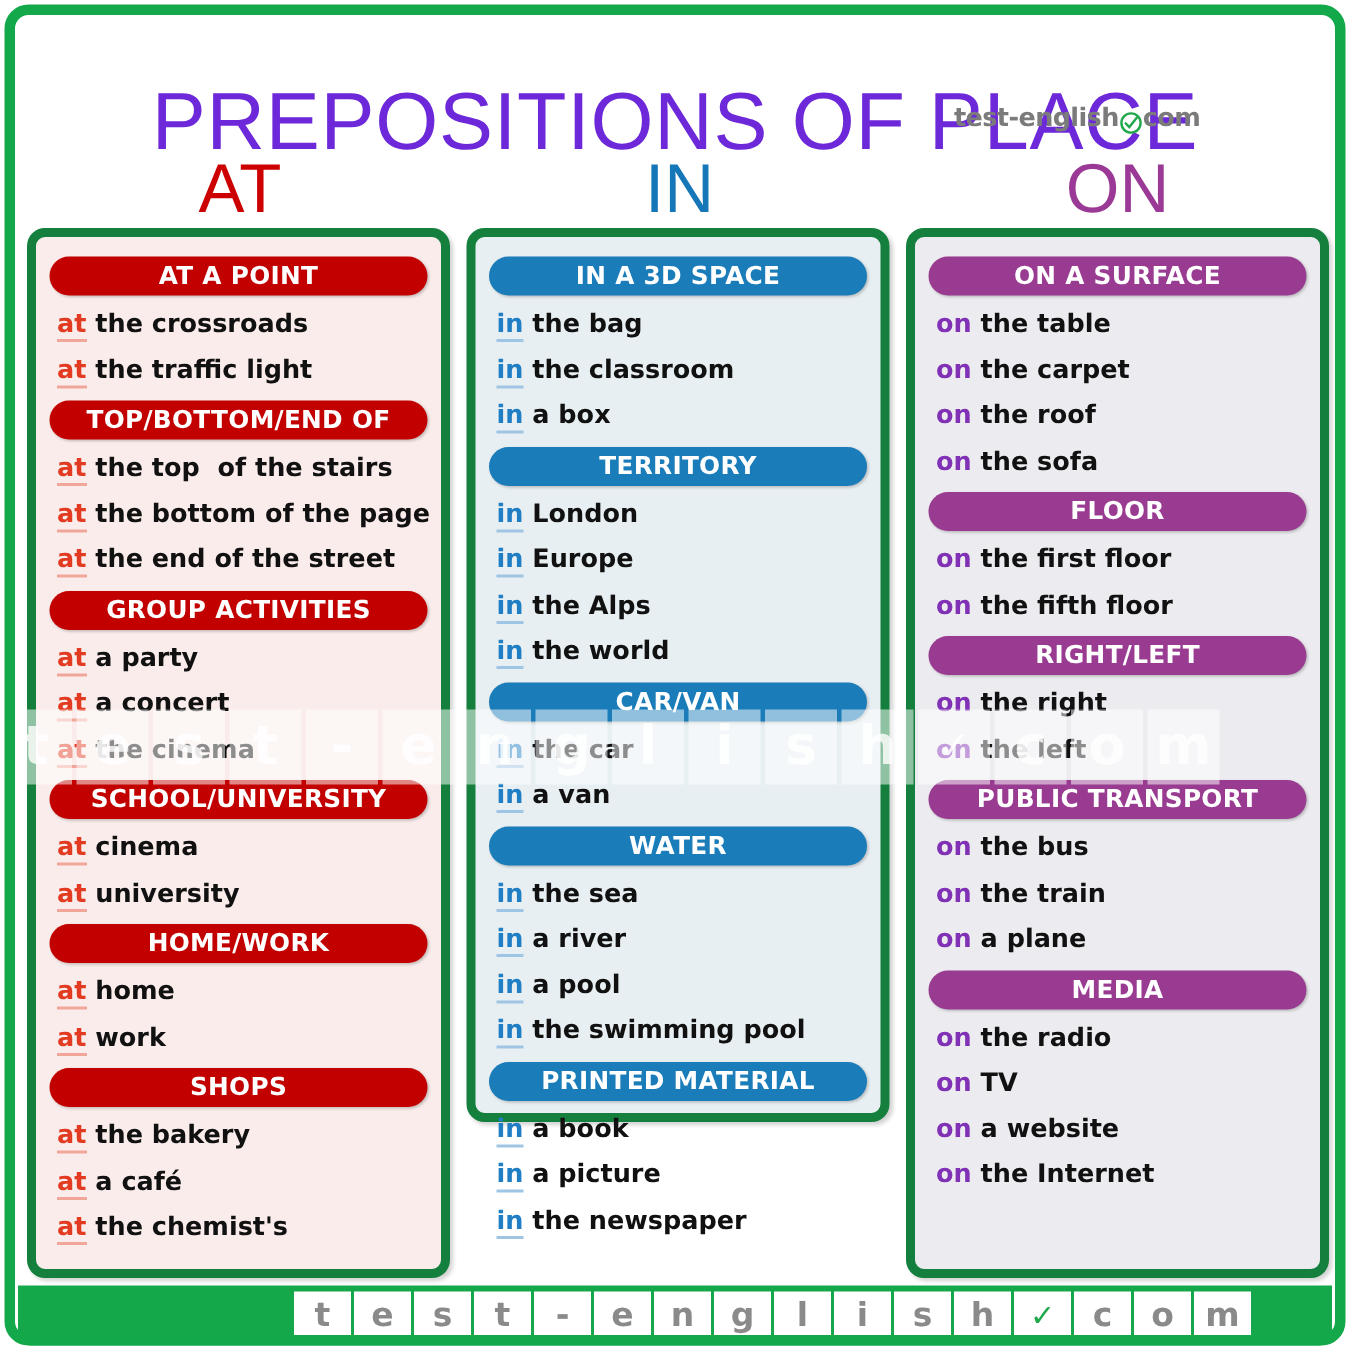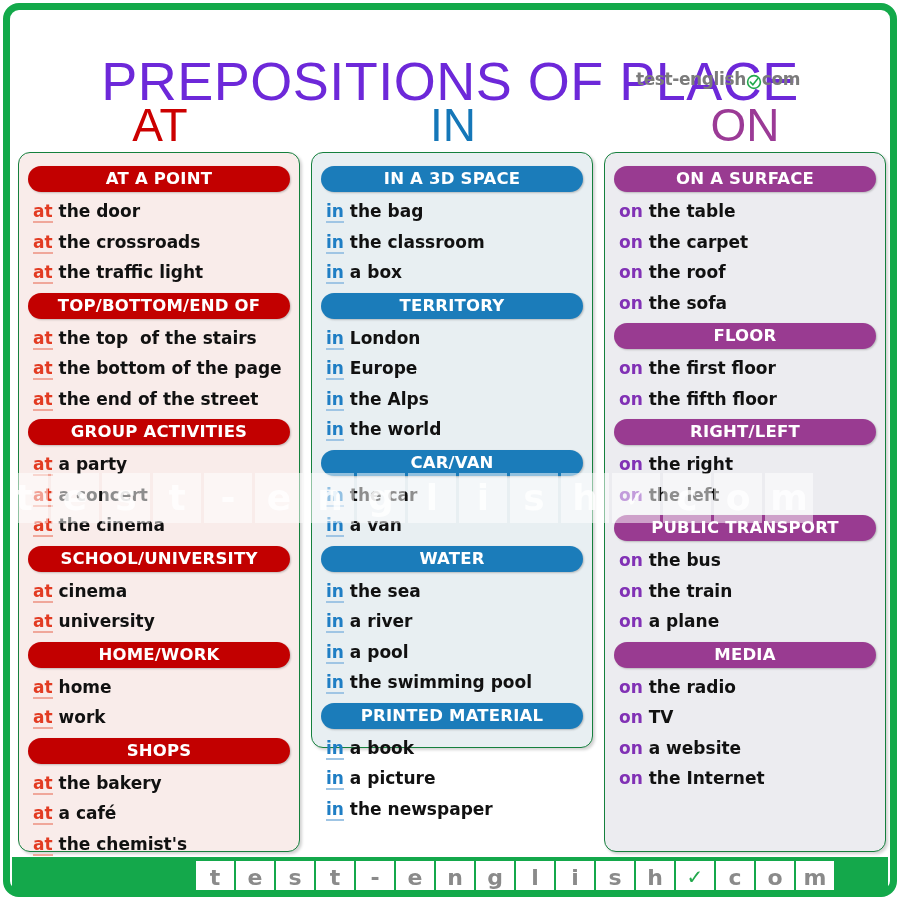--- a/index.html
+++ b/index.html
@@ -86,21 +86,21 @@
   #letter-on { left: 600px; color: #9b3a96; }
 
   
   .column {
     position: absolute;
     top: 152px;
     width: 282px;
     box-sizing: border-box;
     border-radius: 12px;
     padding: 8px 0 10px 0;
-    border: 1px solid #15803d;
+    border: 6px solid #15803d;
     box-shadow: 2px 2px 3px rgba(0,0,0,0.18);
   }
   #col-at { left: 18px;  height: 700px; background: #f9ecea; }
   #col-in { left: 311px; height: 596px; background: #e8eff2; }
   #col-on { left: 604px; height: 700px; background: #ececf0; }
 
   .cat-bar {
     margin: 5px 9px 4px 9px;
     border-radius: 13px;
     color: #ffffff;
@@ -213,21 +213,20 @@
     </span>
     <span>com</span>
   </div>
 
   <div class="col-letter" id="letter-at">AT</div>
   <div class="col-letter" id="letter-in">IN</div>
   <div class="col-letter" id="letter-on">ON</div>
 
   <div class="column" id="col-at">
       <div class="cat-bar">AT A POINT</div>
-      <div class="entry"><span class="prep">at</span><span> the door</span></div>
       <div class="entry"><span class="prep">at</span><span> the crossroads</span></div>
       <div class="entry"><span class="prep">at</span><span> the traffic light</span></div>
       <div class="cat-bar">TOP/BOTTOM/END OF</div>
       <div class="entry"><span class="prep">at</span><span> the top  of the stairs</span></div>
       <div class="entry"><span class="prep">at</span><span> the bottom of the page</span></div>
       <div class="entry"><span class="prep">at</span><span> the end of the street</span></div>
       <div class="cat-bar">GROUP ACTIVITIES</div>
       <div class="entry"><span class="prep">at</span><span> a party</span></div>
       <div class="entry"><span class="prep">at</span><span> a concert</span></div>
       <div class="entry"><span class="prep">at</span><span> the cinema</span></div>

